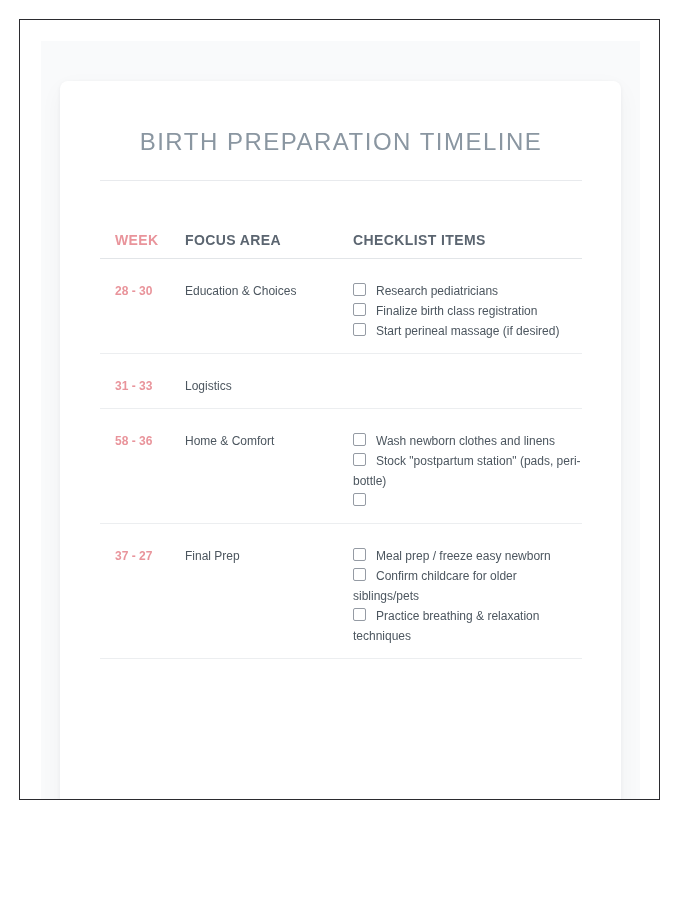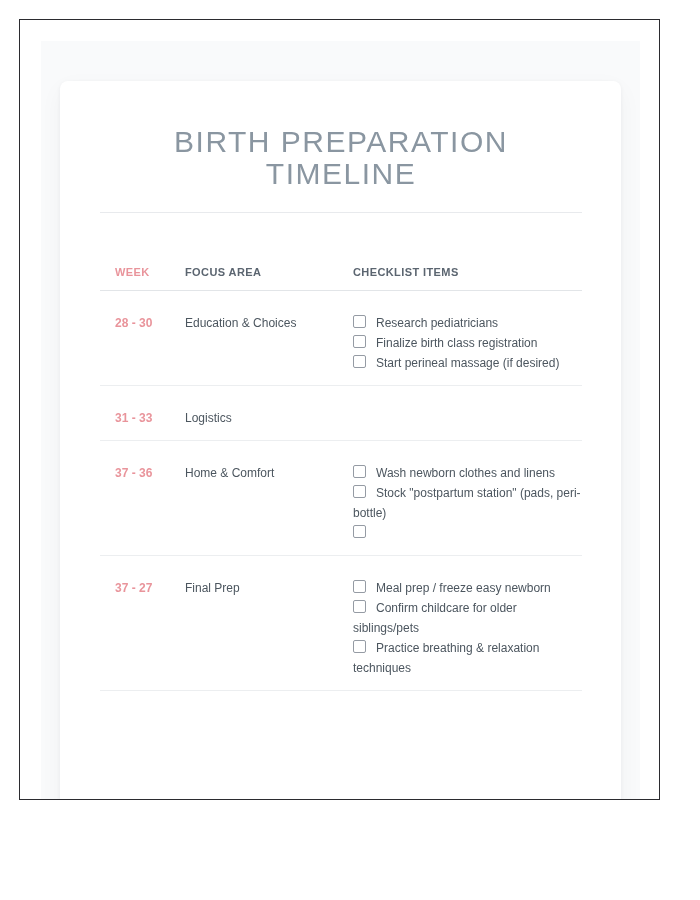--- a/index.html
+++ b/index.html
@@ -31,38 +31,38 @@
     left: 19px; top: 40px;
     width: 561px; height: 1000px;
     background: #ffffff;
     border-radius: 8px;
     box-shadow: 0 1px 4px rgba(20,35,50,0.05), 0 8px 24px rgba(20,35,50,0.04);
     padding: 0 39px 0 40px;
   }
   .page-title {
     margin: 0;
     padding-top: 45px;
-    font-size: 30px;
+    font-size: 24px;
     line-height: 32px;
     font-weight: 300;
     letter-spacing: 1.5px;
     text-align: center;
     color: #8a96a1;
   }
   .title-divider {
     height: 1px;
     background: #e8eaed;
     margin-top: 22px;
   }
   .thead {
     display: flex;
     padding-top: 52px;
     padding-bottom: 11px;
     border-bottom: 1px solid #e2e5e8;
-    font-size: 11px;
+    font-size: 14px;
     line-height: 14px;
     font-weight: 700;
     letter-spacing: 0.4px;
     color: #5b6570;
   }
   .col-week  { width: 85px;  flex: none; padding-left: 15px; }
   .col-focus { width: 168px; flex: none; }
   .col-items { flex: 1; min-width: 0; }
   .thead .col-week { color: #e9949b; }
   .trow {
@@ -119,21 +119,21 @@
   <div class="check-item"><span class="checkbox" aria-checked="false"></span><span>Start perineal massage (if desired)</span></div>
 </div>
   </div>
 
   <div class="trow">
     <div class="col-week">31 - 33</div>
     <div class="col-focus">Logistics</div>
   </div>
 
   <div class="trow">
-    <div class="col-week">37 - 36</div>
+    <div class="col-week">58 - 36</div>
     <div class="col-focus">Home &amp; Comfort</div>
     <div class="col-items">
   <div class="check-item"><span class="checkbox" aria-checked="false"></span><span>Wash newborn clothes and linens</span></div>
 
   <div class="check-item"><span class="checkbox" aria-checked="false"></span><span>Stock "postpartum station" (pads, peri-bottle)</span></div>
 
   <div class="check-item"><span class="checkbox" aria-checked="false"></span></div>
 </div>
   </div>
 

